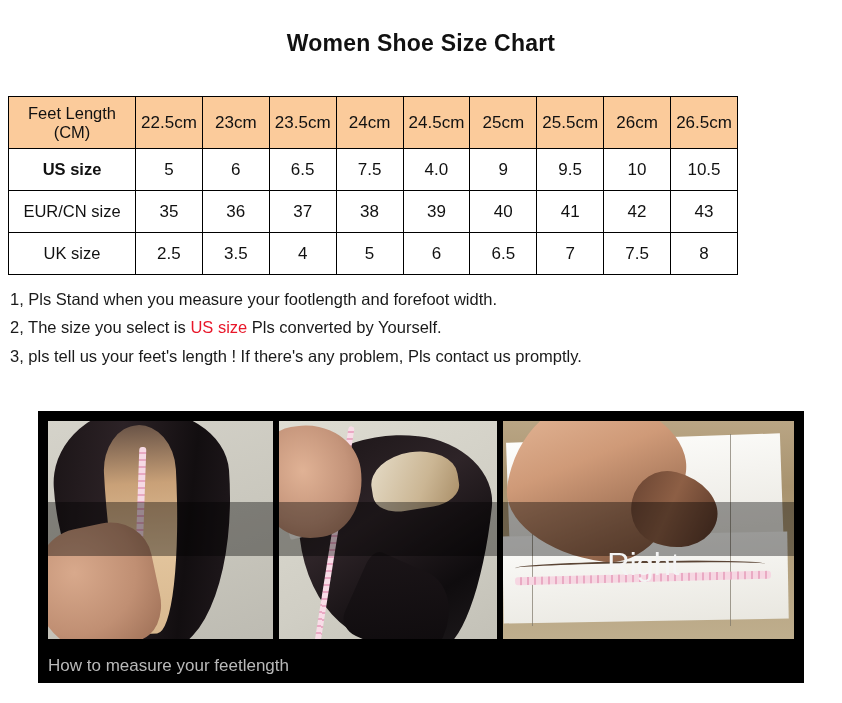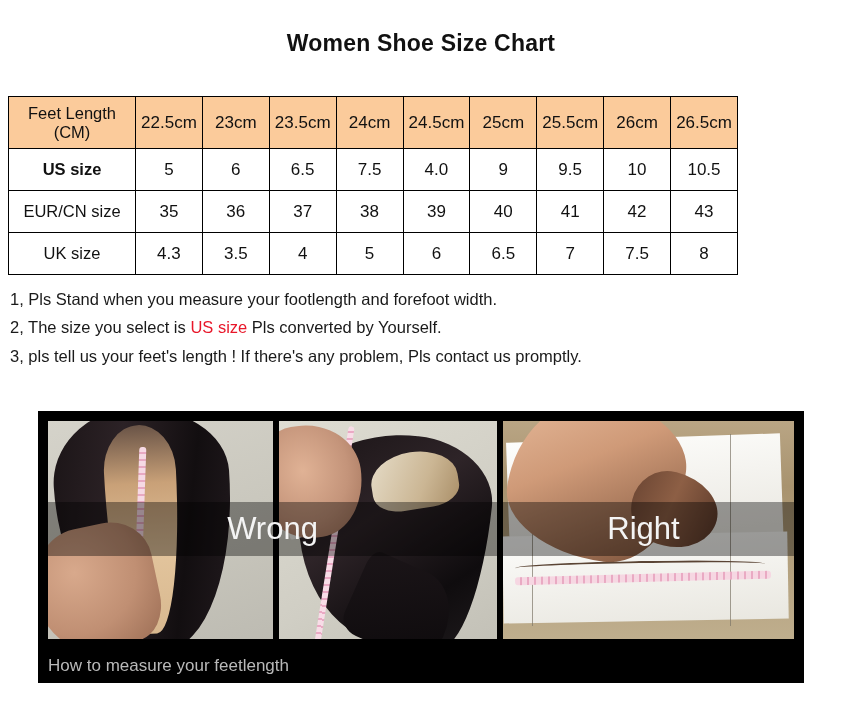--- a/index.html
+++ b/index.html
@@ -196,21 +196,21 @@
   }
   .band-label {
     position: absolute; top: 81px; height: 54px;
     line-height: 54px;
     color: #f4f4f4;
     font-size: 31px;
     text-align: center;
     pointer-events: none;
   }
   .lbl-wrong { left: 0px;   width: 449px; }
-  .lbl-right { left: 455px; width: 281px; }
+  .lbl-right { left: 455px; width: 281px; margin-top: 36px; }
 
   .caption {
     width: 746px;
     height: 54px;
     line-height: 54px;
     text-align: left;
     color: #b9b9b9;
     font-size: 17px;
   }
 </style>
@@ -269,21 +269,21 @@
         <td>37</td>
         <td>38</td>
         <td>39</td>
         <td>40</td>
         <td>41</td>
         <td>42</td>
         <td>43</td>
       </tr>
       <tr>
         <td class="rowlabel">UK size</td>
-        <td>4.3</td>
+        <td>2.5</td>
         <td>3.5</td>
         <td>4</td>
         <td>5</td>
         <td>6</td>
         <td>6.5</td>
         <td>7</td>
         <td>7.5</td>
         <td>8</td>
       </tr>
     </tbody>
@@ -322,20 +322,19 @@
         <div class="sheet2"></div>
         <div class="pline pl1"></div>
         <div class="pline pl2"></div>
         <div class="foot"></div>
         <div class="toes"></div>
         <div class="outline"></div>
         <div class="ruler"></div>
       </div>
 
       <div class="label-band"></div>
-      <div class="band-label lbl-wrong">Wrong</div>
       <div class="band-label lbl-right">Right</div>
     </div>
 
     <div class="caption">How to measure your feetlength</div>
   </div>
 
 </div>
 
 </body></html>

